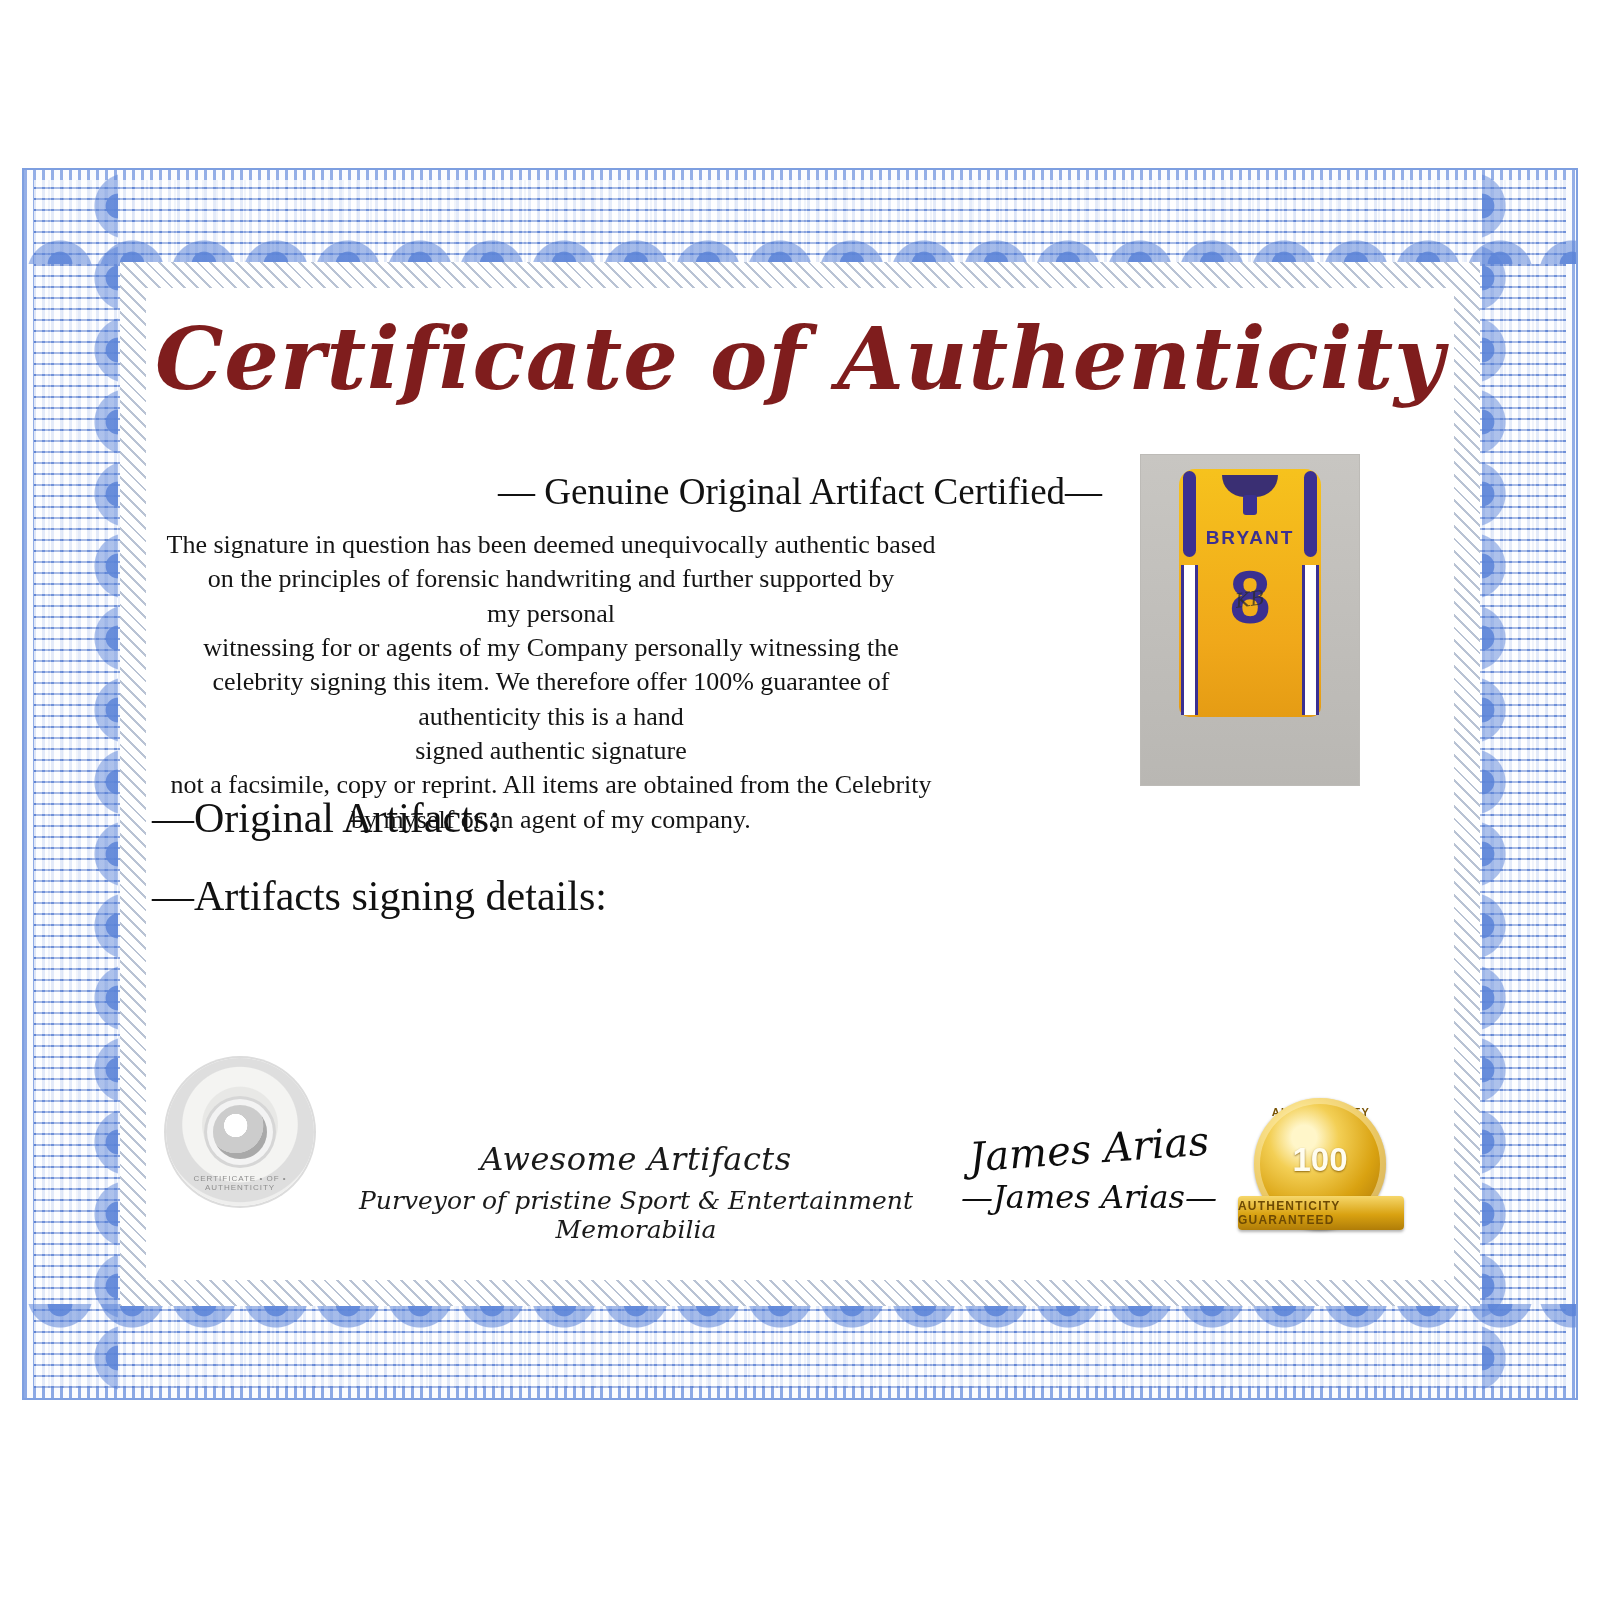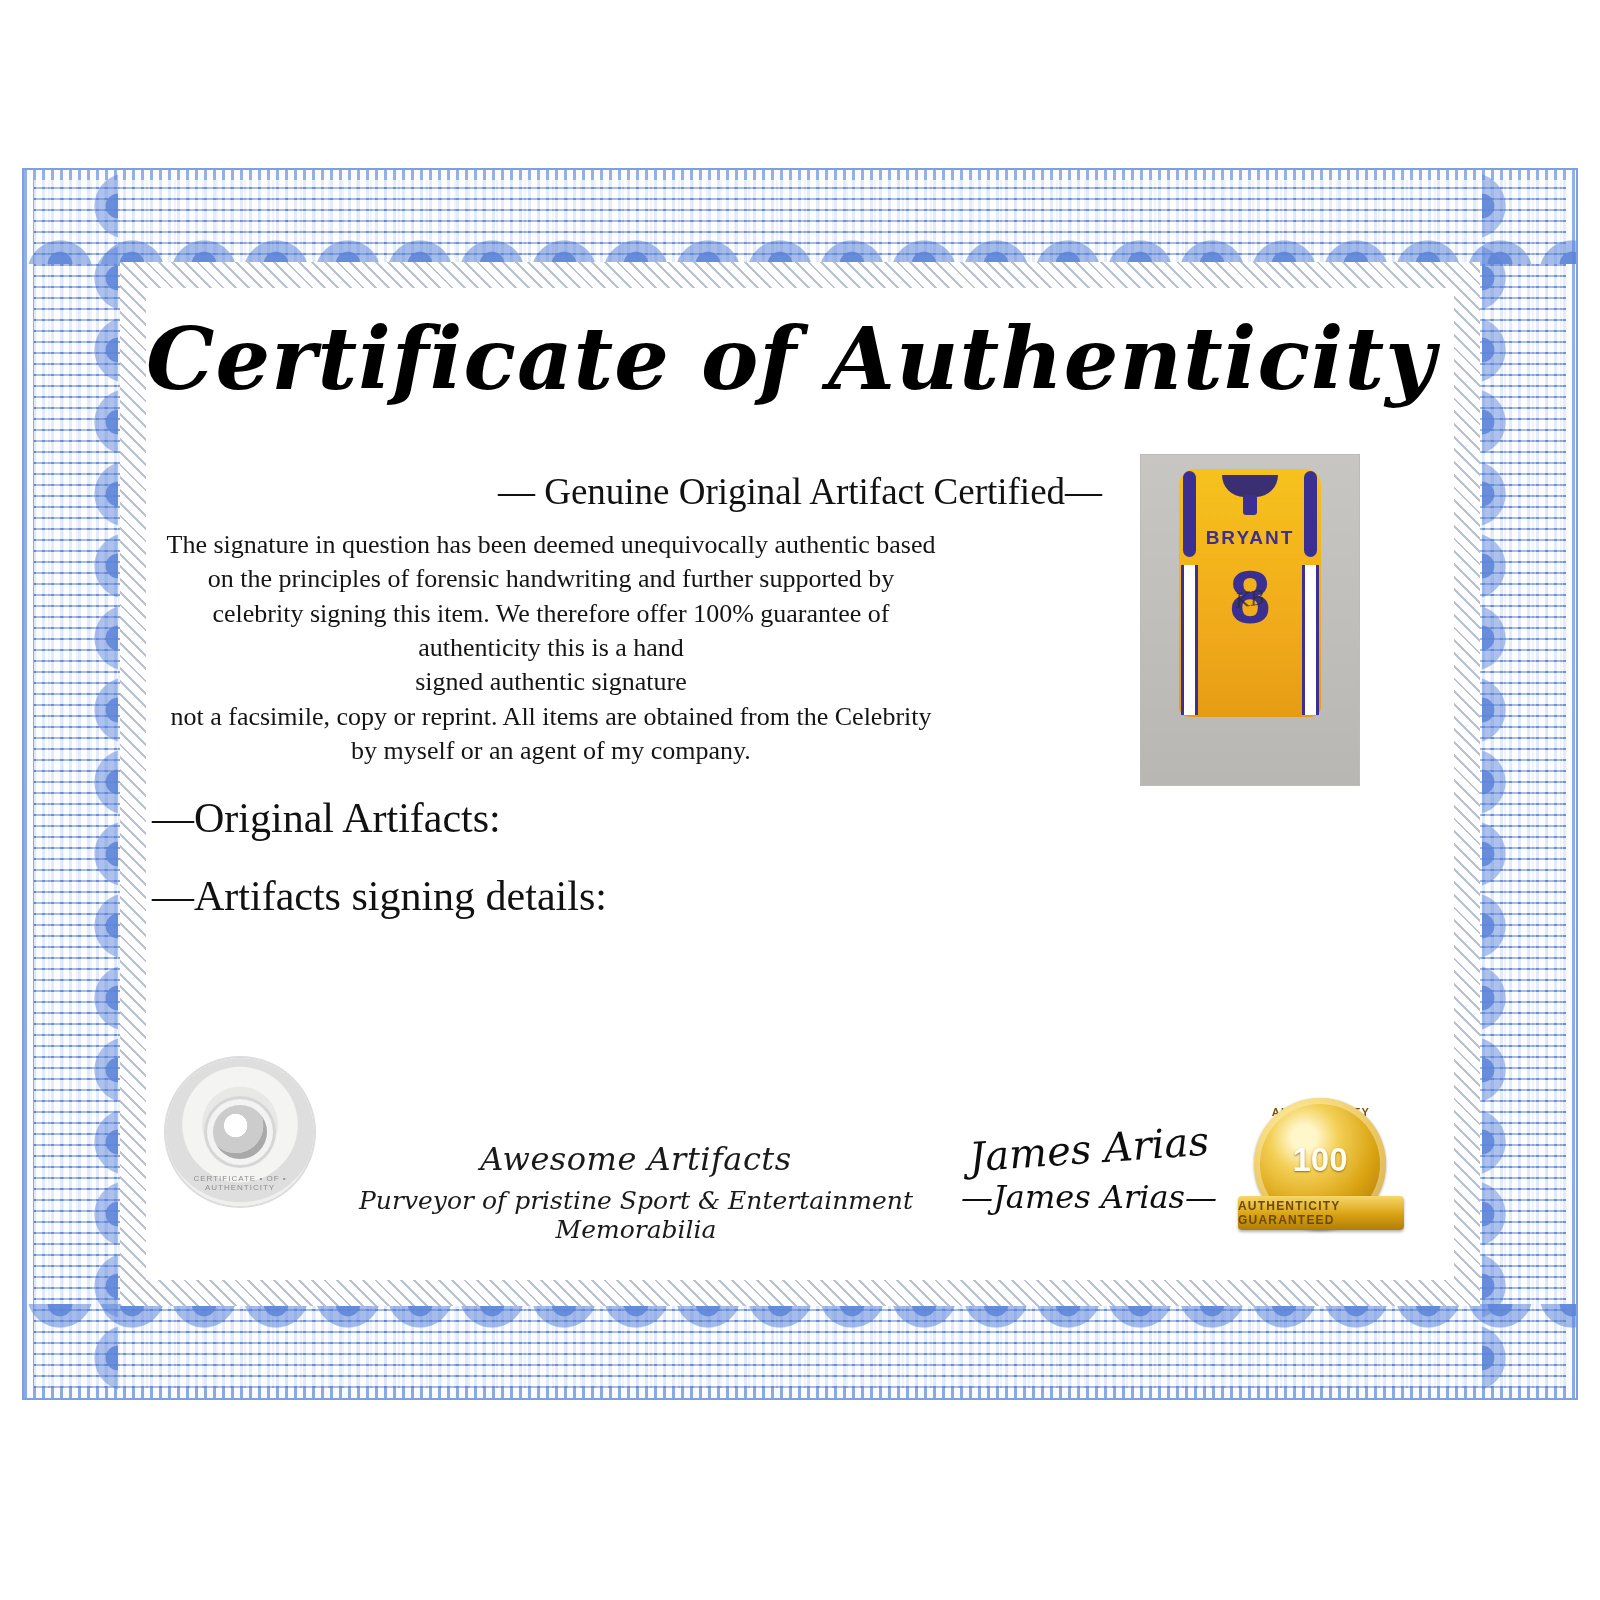--- a/index.html
+++ b/index.html
@@ -102,27 +102,27 @@
     height: 992px;
     background: #ffffff;
   }
 
   
   .title {
     position: absolute;
     left: 0;
     top: 20px;
     width: 100%;
-    text-align: left;
+    text-align: center;
     font-family: "DejaVu Serif", serif;
     font-style: italic;
     font-weight: 700;
     font-size: 86px;
     letter-spacing: 1px;
-    color: #000000;
+    color: #7f1d1d;
     white-space: nowrap;
   }
 
   .subtitle {
     position: absolute;
     left: 0;
     top: 182px;
     width: 100%;
     text-align: center;
     font-family: "Liberation Serif", serif;
@@ -403,20 +403,22 @@
 
   <div class="content">
 
     <div class="title">Certificate of Authenticity</div>
 
     <div class="subtitle">— Genuine Original Artifact Certified—</div>
 
     <div class="body-block">
       <span class="line">The signature in question has been deemed unequivocally authentic based</span>
       <span class="line">on the principles of  forensic handwriting and further supported by</span>
+      <span class="line">my personal</span>
+      <span class="line">witnessing for or agents of my Company personally witnessing the</span>
       <span class="line">celebrity signing this item. We therefore offer 100% guarantee of</span>
       <span class="line">authenticity this is a hand</span>
       <span class="line">signed authentic signature</span>
       <span class="line">not a facsimile, copy or reprint. All items are obtained from the Celebrity</span>
       <span class="line">by myself or an agent of my company.</span>
     </div>
 
     <div class="photo">
       <div class="jersey">
         <div class="jersey-neck"></div>

